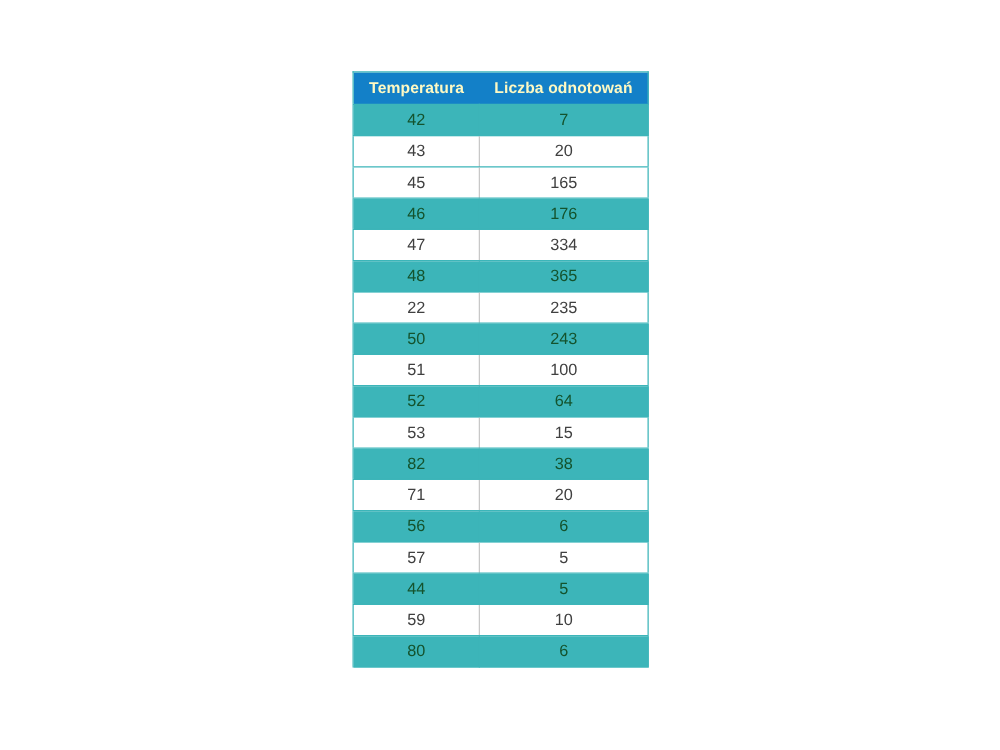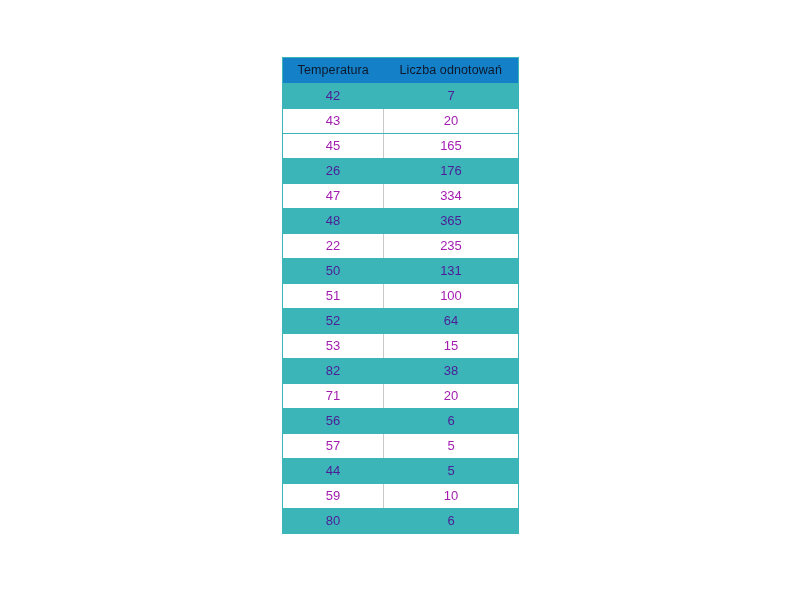--- a/index.html
+++ b/index.html
@@ -29,45 +29,45 @@
     border-collapse: collapse;
     width: 236px;
     table-layout: fixed;
     border: 1px solid #3cb5b9;
   }
   table.freq-table col.col-temp { width: 101px; }
   table.freq-table col.col-count { width: 135px; }
 
   table.freq-table thead th {
     background: #1380c8;
-    color: #0f172a;
+    color: #fef9c3;
     font-size: 12.5px;
-    font-weight: normal;
+    font-weight: bold;
     text-align: center;
     padding: 5px 4px 6px 4px;
     border: 0;
     letter-spacing: 0.1px;
     white-space: nowrap;
   }
   table.freq-table tbody td {
     font-size: 13px;
     text-align: center;
     padding: 3px 4px 4px 4px;
     height: 17px;
     border: 0;
   }
   table.freq-table tbody tr.row-odd td {
     background: #3cb5b9;
-    color: #4c1d95;
+    color: #14532d;
     border-top: 1px solid #3cb5b9;
     border-bottom: 1px solid #3cb5b9;
   }
   table.freq-table tbody tr.row-even td {
     background: #ffffff;
-    color: #a21caf;
+    color: #404040;
     border-top: 1px solid #3cb5b9;
     border-bottom: 1px solid #3cb5b9;
   }
   table.freq-table tbody tr.row-even td.cell-temp {
     border-right: 1px solid #c8c8c8;
   }
   table.freq-table tbody tr.row-odd td.cell-temp {
     border-right: 1px solid #3cb5b9;
   }
 </style>
@@ -95,38 +95,38 @@
           </tr>
           <tr class="row-even">
             <td class="cell-temp">43</td>
             <td class="cell-count">20</td>
           </tr>
           <tr class="row-even">
             <td class="cell-temp">45</td>
             <td class="cell-count">165</td>
           </tr>
           <tr class="row-odd">
-            <td class="cell-temp">26</td>
+            <td class="cell-temp">46</td>
             <td class="cell-count">176</td>
           </tr>
           <tr class="row-even">
             <td class="cell-temp">47</td>
             <td class="cell-count">334</td>
           </tr>
           <tr class="row-odd">
             <td class="cell-temp">48</td>
             <td class="cell-count">365</td>
           </tr>
           <tr class="row-even">
             <td class="cell-temp">22</td>
             <td class="cell-count">235</td>
           </tr>
           <tr class="row-odd">
             <td class="cell-temp">50</td>
-            <td class="cell-count">131</td>
+            <td class="cell-count">243</td>
           </tr>
           <tr class="row-even">
             <td class="cell-temp">51</td>
             <td class="cell-count">100</td>
           </tr>
           <tr class="row-odd">
             <td class="cell-temp">52</td>
             <td class="cell-count">64</td>
           </tr>
           <tr class="row-even">

